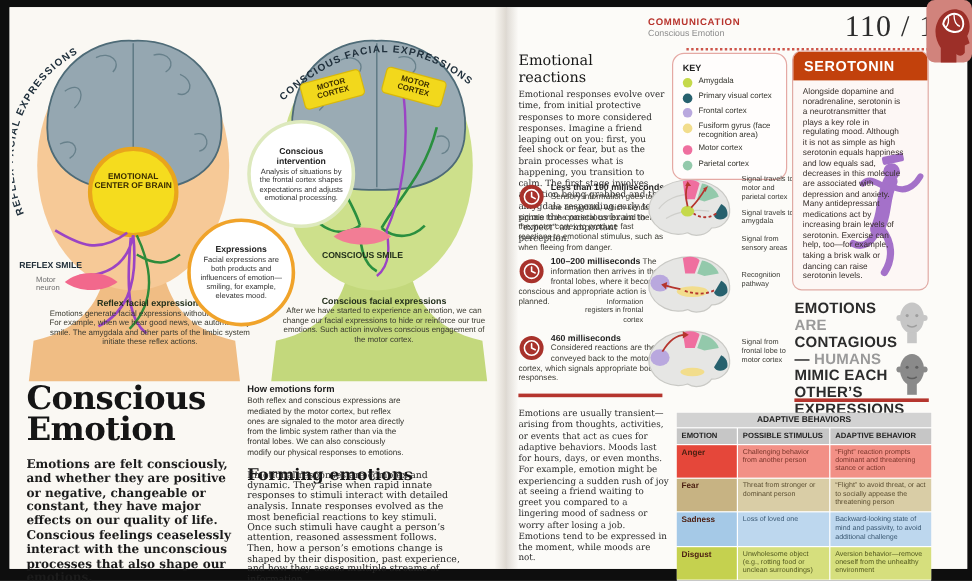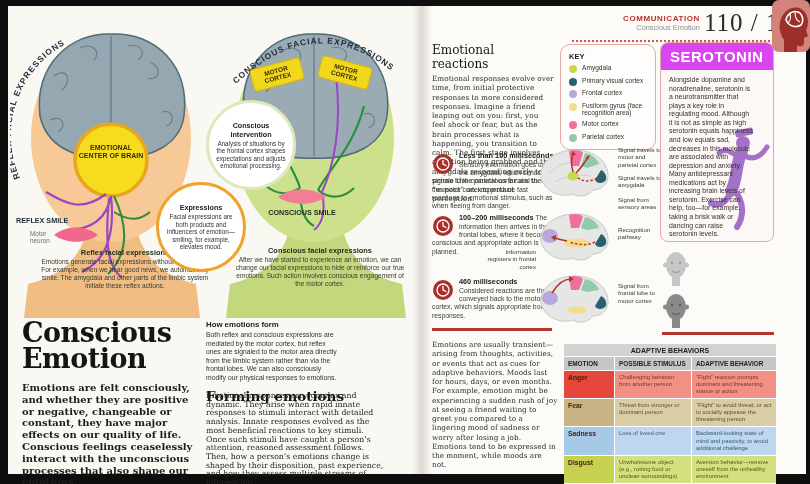--- a/index.html
+++ b/index.html
@@ -45,21 +45,21 @@
   .tl-entry .tl-title { font-size:7.3px; font-weight:bold; color:#1e1e1e; }
   .tl-clock { float:left; width:22px; height:22px; margin:1px 5px 1px 0; }
   .red-rule { height:3px; background:#b5352e; }
   .key-box { border:1.5px solid #e5a9a4; border-radius:10px; background:#fffdfc; padding:7px 8px; }
   .key-title { font-size:7.5px; font-weight:bold; color:#1e1e1e; margin-bottom:3px; }
   .key-item { display:flex; align-items:flex-start; margin-bottom:3.5px; }
   .key-dot { width:8px; height:8px; border-radius:50%; margin:1px 5px 0 0; flex:none; }
   .key-lab { font-size:6.6px; line-height:1.15; color:#33332c; }
   .brain-label { font-size:6.1px; line-height:1.2; color:#3a3a34; }
   .sero-box { border:1px solid #e0aaa4; border-radius:8px; background:#fdf7f5; overflow:hidden; }
-  .sero-head { background:#d946ef; color:#fff; font-size:15px; font-weight:bold; letter-spacing:.5px; padding:5px 9px; }
+  .sero-head { background:#c2410c; color:#fff; font-size:12px; font-weight:bold; letter-spacing:.5px; padding:5px 9px; }
   .sero-text { font-size:6.9px; line-height:1.24; color:#38302c; padding:6px 8px; position:relative; z-index:2; }
   .contagious { font-size:12.5px; font-weight:bold; line-height:1.12; letter-spacing:.2px; }
   .cg-dark { color:#2b2b2b; } .cg-gray { color:#9a9a9a; }
   .adaptive-table { display:grid; grid-template-columns:50px 76px 84px; gap:1px; background:#ffffff; }
   .at-title { grid-column:1/4; background:#d2d2d2; text-align:center; font-size:7px; font-weight:bold; color:#222; padding:2.5px 0; }
   .at-h { background:#c6c6c6; font-size:6.4px; font-weight:bold; color:#222; padding:3px 4px; }
   .at-c { font-size:5.9px; line-height:1.2; padding:3px 4px; }
   .at-name { font-size:6.8px; font-weight:bold; color:#4d2012; }
   .r-anger .at-name-bg{background:#e5473a;} .r-anger .at-cell-bg{background:#f29086;color:#79352a;}
   .r-fear .at-name-bg{background:#c7b383;} .r-fear .at-cell-bg{background:#d9cda6;color:#5d5033;}
@@ -141,21 +141,21 @@
       <div class="mini-h">How emotions form</div>
       <div class="mini-t">Both reflex and conscious expressions are mediated by the motor cortex, but reflex ones are signaled to the motor area directly from the limbic system rather than via the frontal lobes. We can also consciously modify our physical responses to emotions.</div>
     </div>
 
     <div class="abs serif-h" style="left:198px; top:382px;">Forming emotions</div>
     <div class="abs serif-t" style="left:198px; top:386px; width:180px;">Emotional responses are complex and dynamic. They arise when rapid innate responses to stimuli interact with detailed analysis. Innate responses evolved as the most beneficial reactions to key stimuli. Once such stimuli have caught a person’s attention, reasoned assessment follows. Then, how a person’s emotions change is shaped by their disposition, past experience, and how they assess multiple streams of information.</div>
   </div>
 
   <div class="page-right">
 
-    <div class="abs" style="left:118px; top:8px; width:160px; text-align:right;">
+    <div class="abs" style="left:118px; top:8px; width:160px; ">
       <div class="hdr-comm">COMMUNICATION</div>
       <div class="hdr-sub">Conscious Emotion</div>
     </div>
     <div class="abs hdr-pages" style="left:282px; top:3px;">110 / 111</div>
     <div class="abs dotted-rule" style="left:150px; top:34px; width:202px;"></div>
 
     <div class="abs" style="left:10px; top:37px; width:122px;">
       <div class="col-h">Emotional reactions</div>
       <div class="col-t">Emotional responses evolve over time, from initial protective responses to more considered responses. Imagine a friend leaping out on you: first, you feel shock or fear, but as the brain processes what is happening, you transition to calm. The first stage involves attention being grabbed and the amygdala responding early to prime the conscious brain to “expect” an important perception.</div>
     </div>
@@ -272,20 +272,28 @@
           <path d="M38,28 C48,34 56,30 62,20" stroke-width="5"></path>
           <path d="M35,30 C26,26 20,20 14,26" stroke-width="5"></path>
           <path d="M27,62 C22,76 14,80 6,76" stroke-width="6"></path>
           <path d="M30,64 C38,74 40,88 32,100" stroke-width="6"></path>
         </g>
       </svg>
       <div class="sero-text" style="width:100px;">Alongside dopamine and noradrenaline, serotonin is a neurotransmitter that plays a key role in regulating mood. Although it is not as simple as high serotonin equals happiness and low equals sad, decreases in this molecule are associated with depression and anxiety. Many antidepressant medications act by increasing brain levels of serotonin. Exercise can help, too—for example, taking a brisk walk or dancing can raise serotonin levels.</div>
     </div>
 
     <div class="abs" style="left:240px; top:244px; width:114px; display:flex;">
+      <div class="contagious" style="width:84px;">
+        <span class="cg-dark">EMOTIONS</span>
+        <span class="cg-gray">ARE</span>
+        <span class="cg-dark">CONTAGIOUS—</span>
+        <span class="cg-gray">HUMANS</span>
+        <span class="cg-dark">MIMIC</span>
+        <span class="cg-dark">EACH OTHER’S EXPRESSIONS</span>
+      </div>
       <div style="width:30px;">
         <svg width="28" height="38" viewBox="0 0 28 38">
           <ellipse cx="14" cy="15" rx="10" ry="13" fill="#c6c6c6"></ellipse>
               <circle cx="3.5" cy="15" r="2.5" fill="#c6c6c6"></circle>
               <circle cx="24.5" cy="15" r="2.5" fill="#c6c6c6"></circle>
           <circle cx="10" cy="13" r="1.3" fill="#9e9e9e"></circle>
               <circle cx="18" cy="13" r="1.3" fill="#9e9e9e"></circle>
           <path d="M10,21 Q14,24 18,21" stroke="#9e9e9e" stroke-width="1.2" fill="none"></path>
           <rect x="10" y="27" width="8" height="9" fill="#c6c6c6"></rect>
         </svg>

